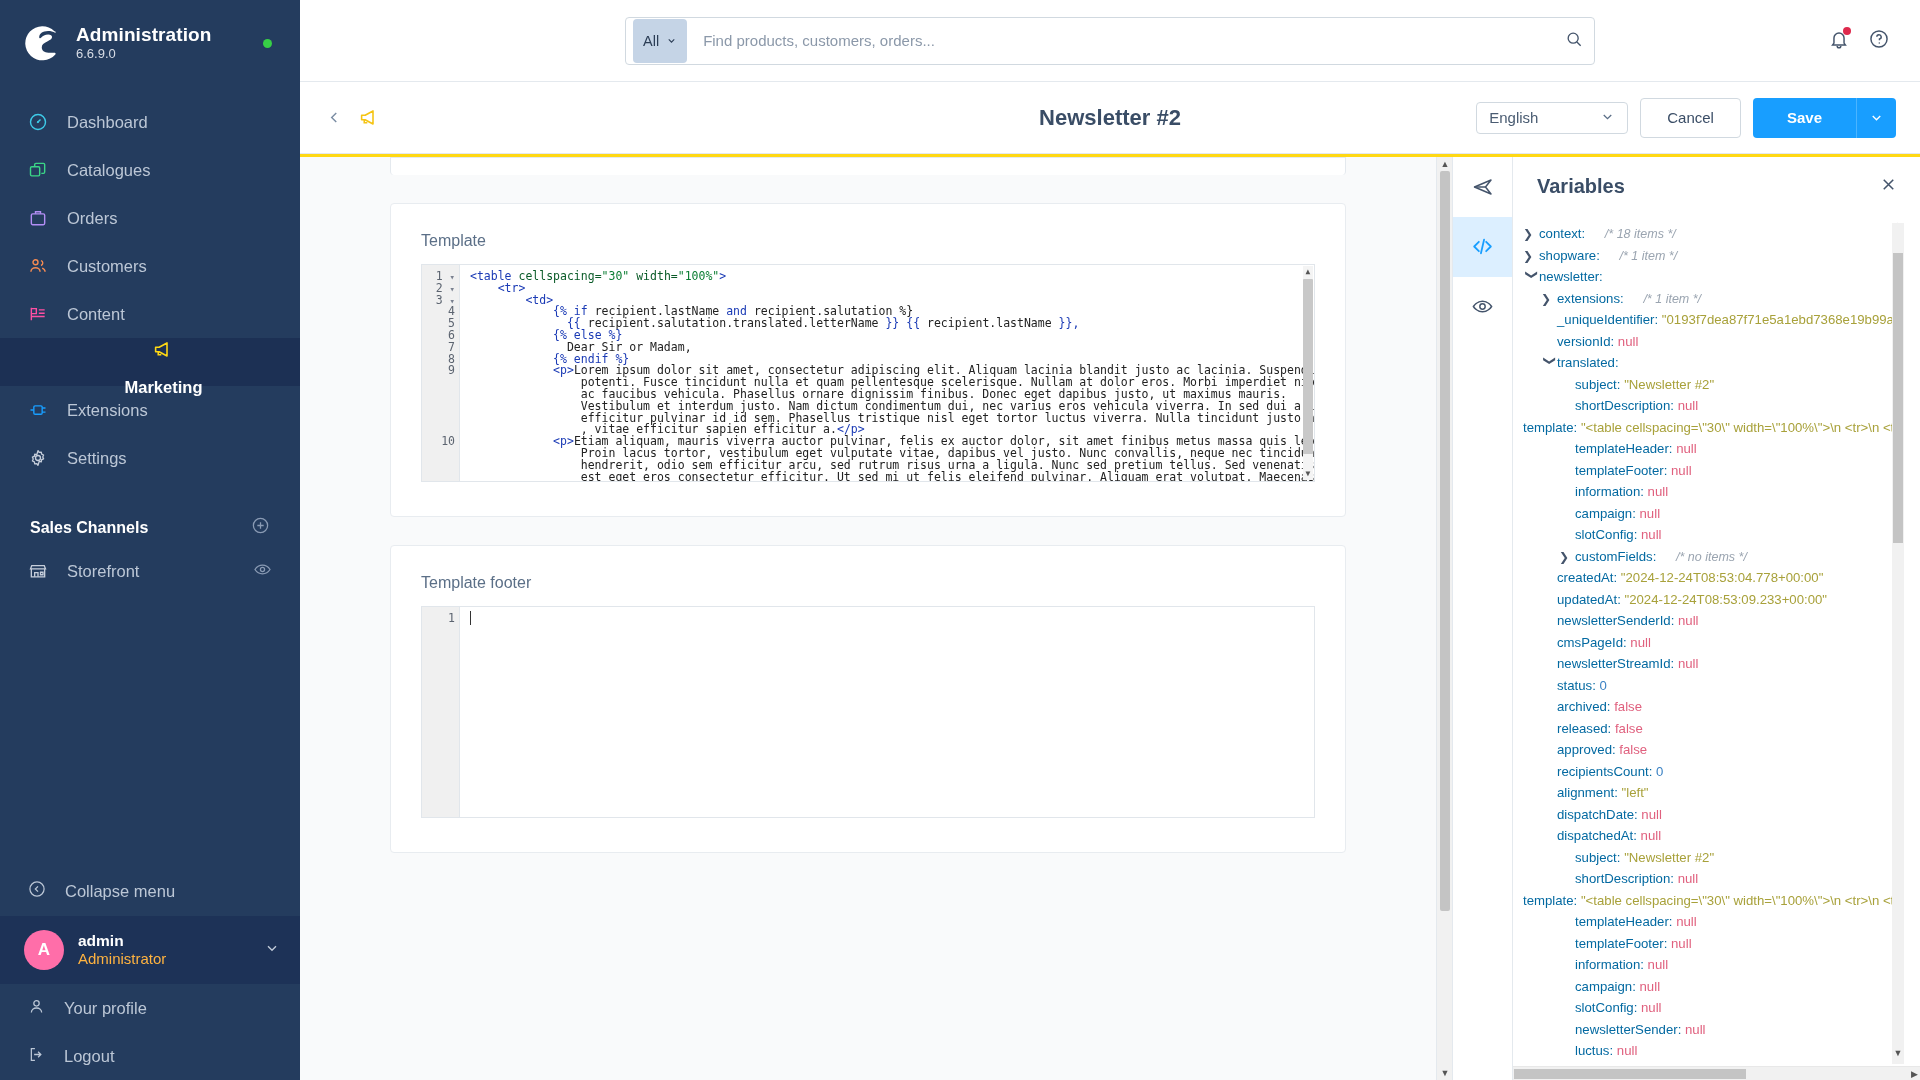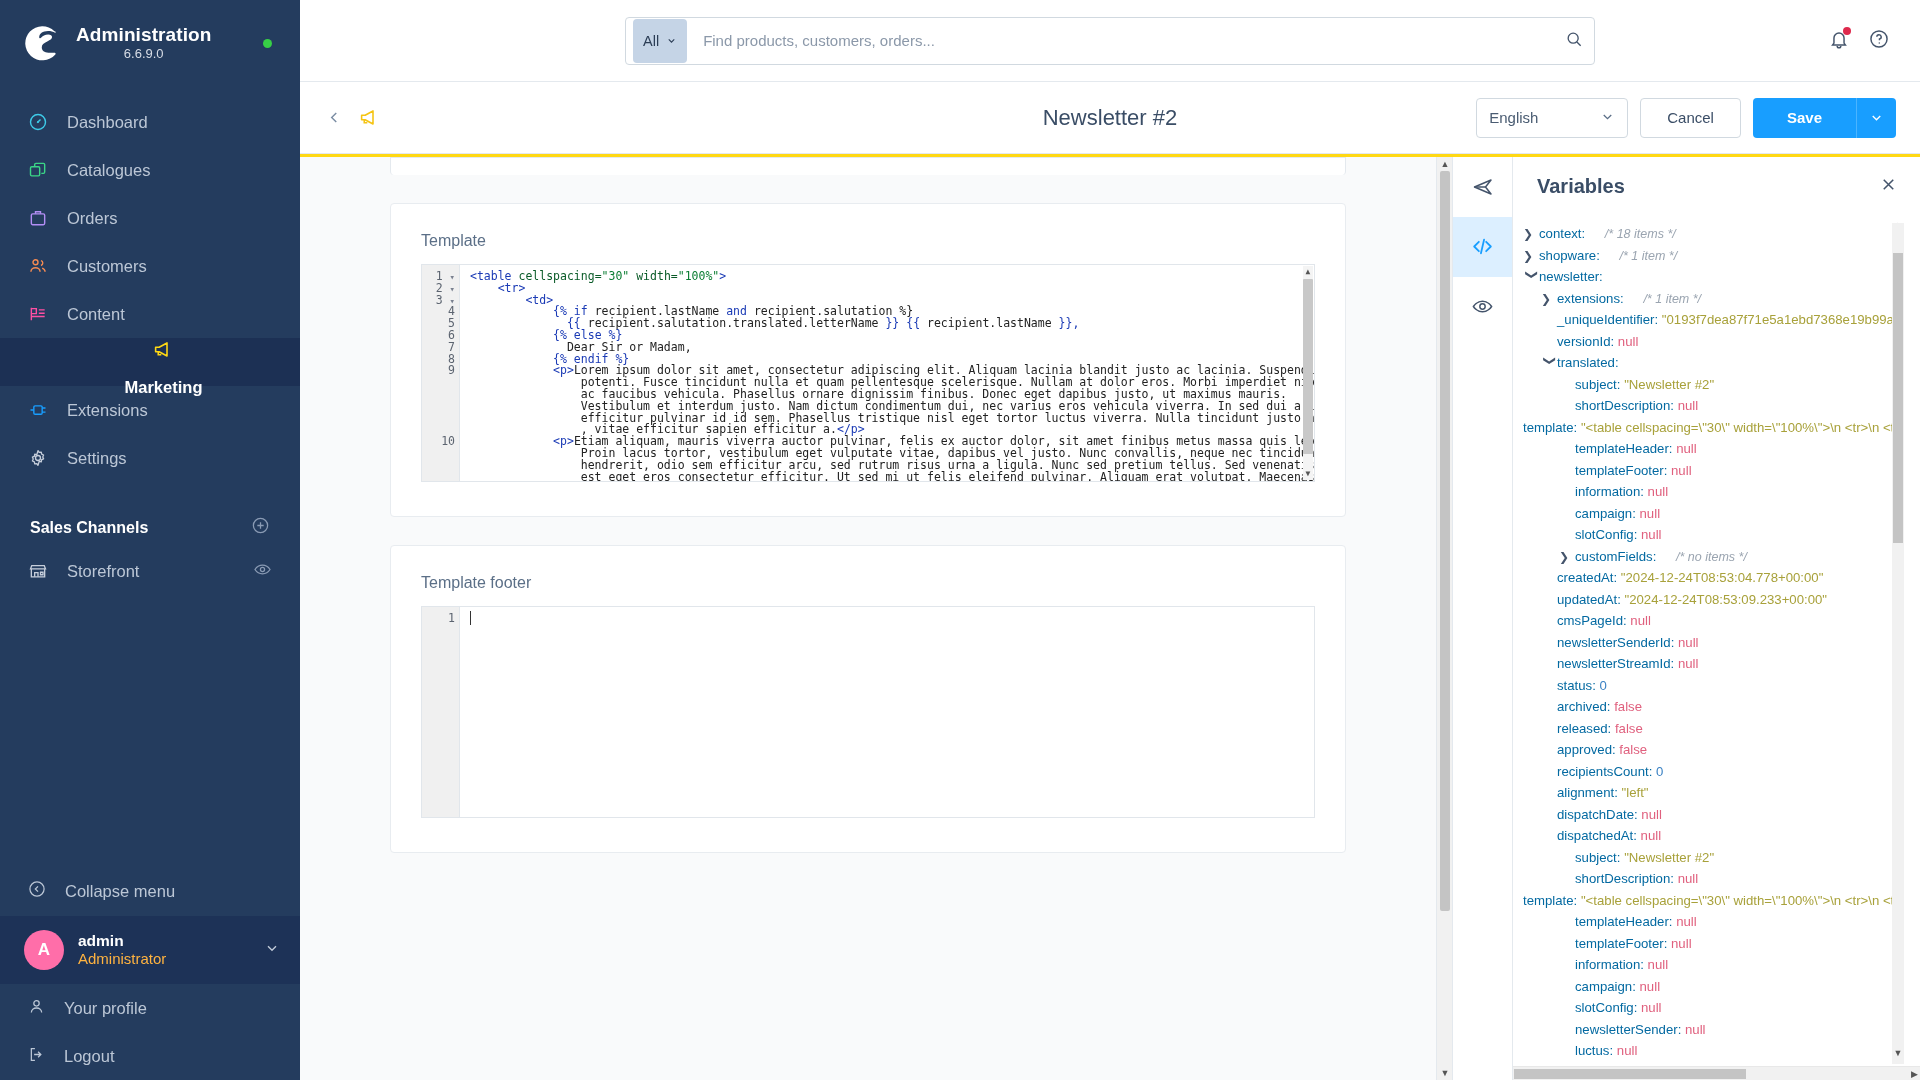--- a/index.html
+++ b/index.html
@@ -15,21 +15,21 @@
   .sidebar {
     width: 300px; min-width: 300px; height: 1080px;
     background: #243c5e;
     display: flex; flex-direction: column;
     position: relative;
   }
   .sb-brand { display: flex; align-items: center; gap: 14px; padding: 24px 0 10px 24px; }
   .sb-logo { width: 38px; height: 38px; flex: none; }
   .sb-brand-text { line-height: 1.15; }
   .sb-title { color: #fff; font-size: 19px; font-weight: bold; letter-spacing: .1px; }
-  .sb-version { color: #d8dde6; font-size: 13px; margin-top: 1px; text-align: center; }
+  .sb-version { color: #d8dde6; font-size: 13px; margin-top: 1px; }
   .sb-dot {
     width: 9px; height: 9px; border-radius: 50%; background: #37d046;
     margin-left: auto; margin-right: 28px;
   }
   .sb-nav { margin-top: 26px; }
   .sb-item {
     display: flex; align-items: center; gap: 18px;
     height: 48px; padding-left: 27px;
     color: #bcc7d6; font-size: 16.5px;
     cursor: pointer; position: relative;
@@ -98,25 +98,25 @@
 
   .smartbar {
     height: 72px; background: #fff; border-bottom: 1px solid #e4e9ee;
     display: flex; align-items: center; padding: 0 24px 0 26px; flex: none; position: relative;
   }
   .sb-back { display: flex; align-items: center; gap: 16px; }
   .chev-btn { color: #7a8da3; cursor: pointer; display: flex; }
   .mega-icon { color: #f5c413; cursor: pointer; display: flex; }
   .smart-title {
     position: absolute; left: 0; right: 0; text-align: center;
-    font-size: 22px; font-weight: normal; color: #3a4d66; pointer-events: none;
+    font-size: 22px; font-weight: bold; color: #3a4d66; pointer-events: none;
   }
   .smart-actions { margin-left: auto; display: flex; align-items: center; gap: 12px; z-index: 2; }
   .lang-select {
-    width: 152px; height: 40px; border: 1px solid #d1d9e0; border-radius: 4px; background: #fff;
+    width: 152px; height: 32px; border: 1px solid #d1d9e0; border-radius: 4px; background: #fff;
     display: flex; align-items: center; padding: 0 12px; font-size: 15px; color: #4a5c72; cursor: pointer;
   }
   .lang-select .caret { margin-left: auto; color: #596d86; }
   .btn {
     height: 40px; border-radius: 4px; font-size: 15px; cursor: pointer;
     display: flex; align-items: center; justify-content: center; font-family: "Liberation Sans", sans-serif;
   }
   .btn-cancel { border: 1px solid #d1d9e0; background: #fff; color: #3a4d66; padding: 0 26px; }
   .btn-save { background: #189eff; color: #fff; border: none; padding: 0 34px; font-weight: bold; }
   .btn-save-caret {
@@ -552,22 +552,22 @@
               <div class="varrow-line ind2"><span class="tw-arrow"></span><span class="vkey">shortDescription:</span> <span class="vnull">null</span></div>
               <div class="varrow-line ind-tpl"><span class="vkey">template:</span> <span class="vstr">"&lt;table cellspacing=\"30\" width=\"100%\"&gt;\n &lt;tr&gt;\n &lt;t</span></div>
               <div class="varrow-line ind2"><span class="tw-arrow"></span><span class="vkey">templateHeader:</span> <span class="vnull">null</span></div>
               <div class="varrow-line ind2"><span class="tw-arrow"></span><span class="vkey">templateFooter:</span> <span class="vnull">null</span></div>
               <div class="varrow-line ind2"><span class="tw-arrow"></span><span class="vkey">information:</span> <span class="vnull">null</span></div>
               <div class="varrow-line ind2"><span class="tw-arrow"></span><span class="vkey">campaign:</span> <span class="vnull">null</span></div>
               <div class="varrow-line ind2"><span class="tw-arrow"></span><span class="vkey">slotConfig:</span> <span class="vnull">null</span></div>
               <div class="varrow-line ind2"><span class="tw-arrow">❯</span><span class="vkey">customFields:</span> <span class="vcomment">/* no items */</span></div>
               <div class="varrow-line ind1"><span class="tw-arrow"></span><span class="vkey">createdAt:</span> <span class="vstr">"2024-12-24T08:53:04.778+00:00"</span></div>
               <div class="varrow-line ind1"><span class="tw-arrow"></span><span class="vkey">updatedAt:</span> <span class="vstr">"2024-12-24T08:53:09.233+00:00"</span></div>
+              <div class="varrow-line ind1"><span class="tw-arrow"></span><span class="vkey">newsletterSenderId:</span> <span class="vnull">null</span></div>
               <div class="varrow-line ind1"><span class="tw-arrow"></span><span class="vkey">cmsPageId:</span> <span class="vnull">null</span></div>
-              <div class="varrow-line ind1"><span class="tw-arrow"></span><span class="vkey">newsletterSenderId:</span> <span class="vnull">null</span></div>
               <div class="varrow-line ind1"><span class="tw-arrow"></span><span class="vkey">newsletterStreamId:</span> <span class="vnull">null</span></div>
               <div class="varrow-line ind1"><span class="tw-arrow"></span><span class="vkey">status:</span> <span class="vnum">0</span></div>
               <div class="varrow-line ind1"><span class="tw-arrow"></span><span class="vkey">archived:</span> <span class="vbool">false</span></div>
               <div class="varrow-line ind1"><span class="tw-arrow"></span><span class="vkey">released:</span> <span class="vbool">false</span></div>
               <div class="varrow-line ind1"><span class="tw-arrow"></span><span class="vkey">approved:</span> <span class="vbool">false</span></div>
               <div class="varrow-line ind1"><span class="tw-arrow"></span><span class="vkey">recipientsCount:</span> <span class="vnum">0</span></div>
               <div class="varrow-line ind1"><span class="tw-arrow"></span><span class="vkey">alignment:</span> <span class="vstr">"left"</span></div>
               <div class="varrow-line ind1"><span class="tw-arrow"></span><span class="vkey">dispatchDate:</span> <span class="vnull">null</span></div>
               <div class="varrow-line ind1"><span class="tw-arrow"></span><span class="vkey">dispatchedAt:</span> <span class="vnull">null</span></div>
               <div class="varrow-line ind2"><span class="tw-arrow"></span><span class="vkey">subject:</span> <span class="vstr">"Newsletter #2"</span></div>

